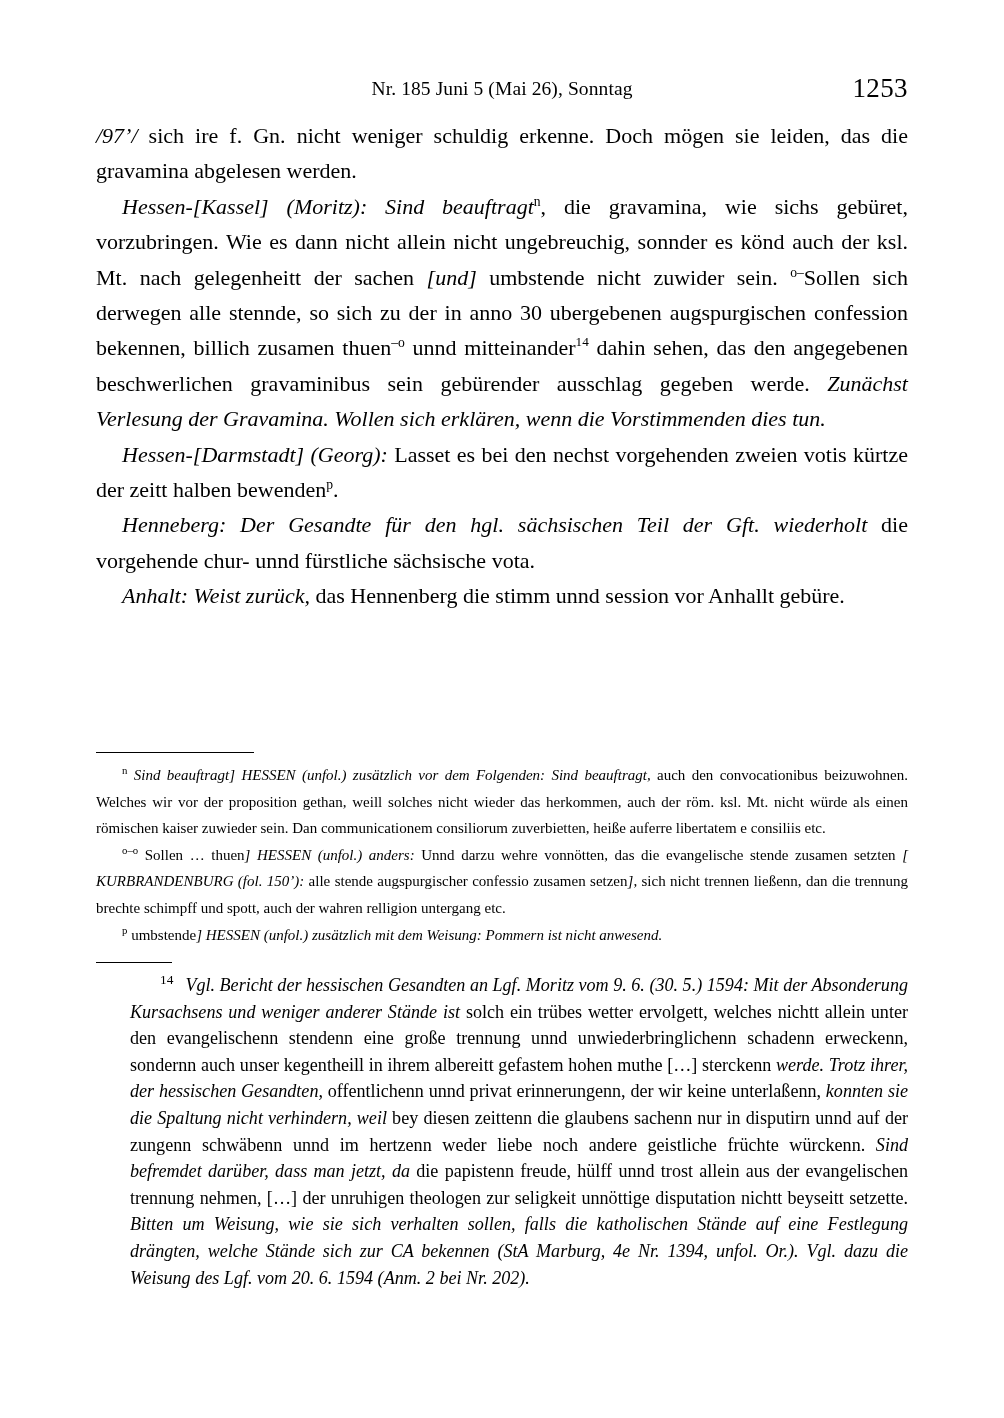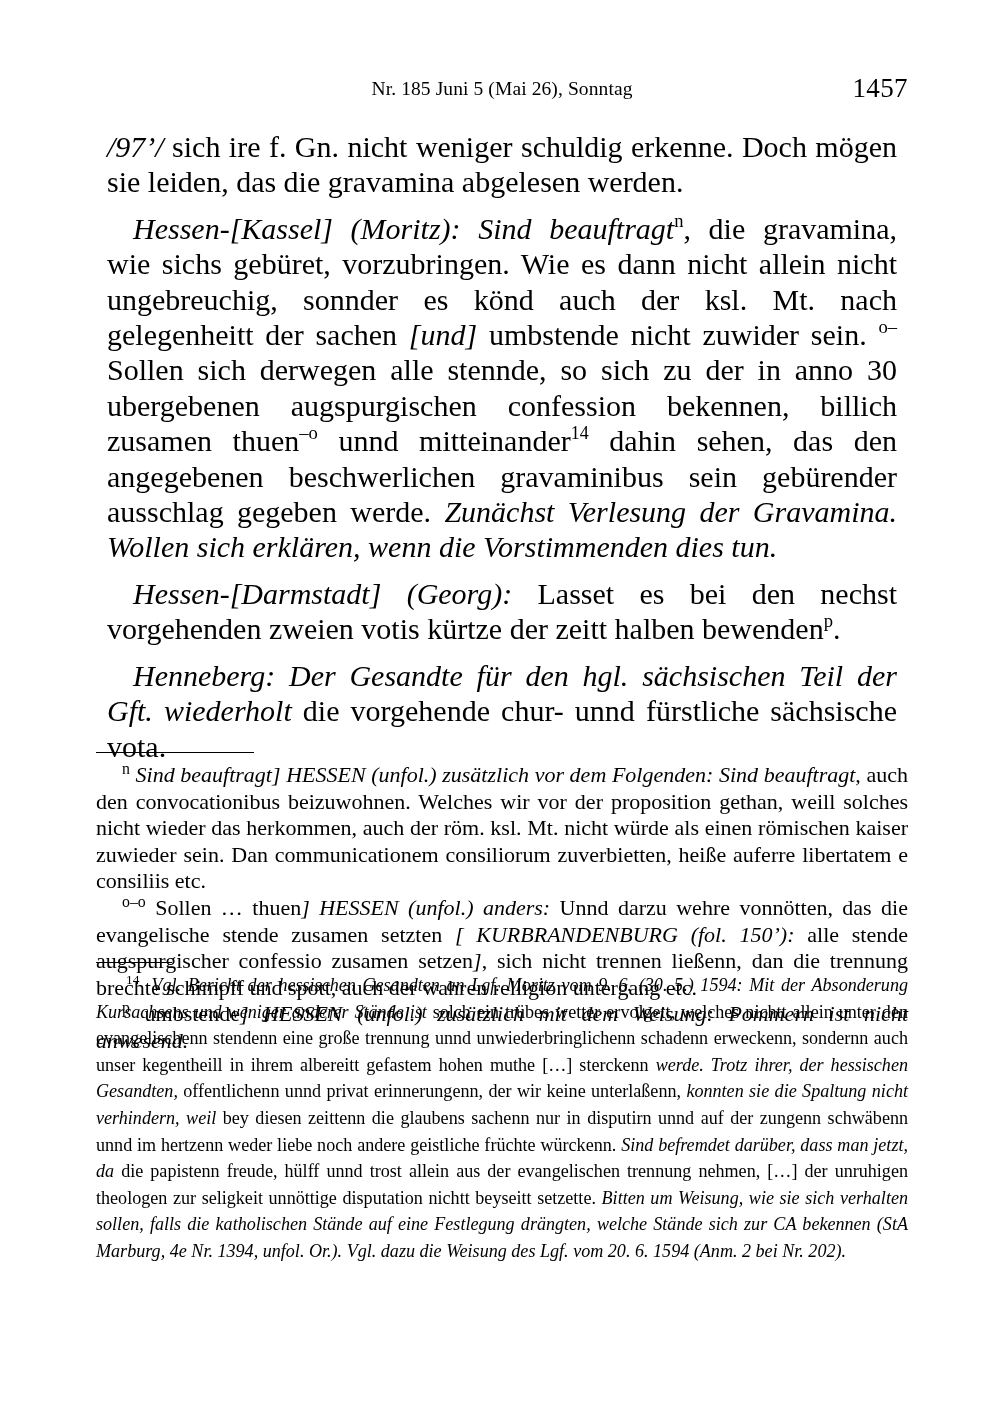--- a/index.html
+++ b/index.html
@@ -49,22 +49,22 @@
   }
 
   
   .body-block {
     position: absolute;
     top: 118px;
     left: 96px;
     width: 812px;
   }
   .body-block p {
-    margin: 11px;
-    font-size: 30px;
+    margin: 0;
+    font-size: 22px;
     line-height: 35.4px;
     text-align: justify;
     text-justify: inter-word;
     hyphens: manual;
   }
   .body-block p.indent {
     text-indent: 26px;
     font-family: Liberation Serif, serif;
   }
   .body-block p.last-line-left {
@@ -100,21 +100,21 @@
     width: 812px;
   }
   .rule-short-a {
     width: 158px;
     height: 0;
     border-top: 1.1px solid #000;
     margin: 0 0 9px 0;
   }
   .apparatus p {
     margin: 0;
-    font-size: 22px;
+    font-size: 15px;
     line-height: 26.6px;
     text-align: justify;
     text-justify: inter-word;
   }
   .apparatus p.ind {
     text-indent: 26px;
   }
   .apparatus p.last-line-left {
     text-align-last: left;
   }
@@ -143,52 +143,54 @@
     font-size: 18.1px;
     line-height: 26.6px;
     text-align: justify;
     text-justify: inter-word;
   }
   .footnotes p.ind {
     text-indent: 30px;
   }
   .footnotes p.last-line-left {
     text-align-last: left;
+    margin-left: 34px;
   }
   .fn-label {
     font-size: 0.74em;
     vertical-align: 0.5em;
     line-height: 0;
     font-style: normal;
   }
   .fn-gap { display: inline-block; width: 12px; }
 </style>
 </head>
 <body>
 
 <div class="page">
 
   <div class="running-head">
     <div class="rh-title">Nr. 185 Juni 5 (Mai 26), Sonntag</div>
-    <div class="rh-folio">1457</div>
+    <div class="rh-folio">1253</div>
   </div>
 
   <div class="body-block">
 
     <p><i>/97’/</i><span> sich ire f. Gn. nicht weniger schuldig erkenne. Doch mögen sie leiden, das die gravamina abgelesen werden.</span></p>
 
     <p class="indent"><i>Hessen-[Kassel] (Moritz): Sind beauftragt</i><sup class="marker">n</sup><span>, die gravamina, wie sichs gebüret, vorzubringen. Wie es dann nicht allein nicht ungebreuchig, sonnder es könd auch der ksl. Mt. nach gelegenheitt der sachen </span><i>[und]</i><span> umbstende nicht zuwider sein. </span><sup class="marker-pre">o–</sup><span>Sollen sich derwegen alle stennde, so sich zu der in anno 30 ubergebenen augspurgischen confession bekennen, billich zusamen thuen</span><sup class="marker">–o</sup><span> unnd mitteinander</span><sup class="fn-num">14</sup><span> dahin sehen, das den angegebenen beschwerlichen gravaminibus sein gebürender ausschlag gegeben werde. </span><i>Zunächst Verlesung der Gravamina. Wollen sich erklären, wenn die Vorstimmenden dies tun.</i></p>
 
 
     <p class="indent last-line-left"><i>Hessen-[Darmstadt] (Georg):</i><span> Lasset es bei den nechst vorgehenden zweien votis kürtze der zeitt halben bewenden</span><sup class="marker">p</sup><span>.</span></p>
 
 
 
     <p class="indent last-line-left"><i>Henneberg: Der Gesandte für den hgl. sächsischen Teil der Gft. wiederholt</i><span> die vorgehende chur- unnd fürstliche sächsische vota.</span></p>
 
+    <p class="indent last-line-left"><i>Anhalt: Weist zurück,</i><span> das Hennenberg die stimm unnd session vor Anhallt gebüre.</span></p>
 
   </div>
 
   <div class="apparatus">
     <div class="rule-short-a"></div>
 
     <p class="ind"><sup class="ap-letter">n</sup> <i>Sind beauftragt] HESSEN (unfol.) zusätzlich vor dem Folgenden: Sind beauftragt,</i><span> auch den convocationibus beizuwohnen. Welches wir vor der proposition gethan, weill solches nicht wieder das herkommen, auch der röm. ksl. Mt. nicht würde als einen römischen kaiser zuwieder sein. Dan communicationem consiliorum zuverbietten, heiße auferre libertatem e consiliis etc.</span></p>
 
     <p class="ind last-line-left"><sup class="ap-letter">o–o</sup> <span>Sollen … thuen</span><i>] HESSEN (unfol.) anders:</i><span> Unnd darzu wehre vonnötten, das die evangelische stende zusamen setzten </span><i>[ KURBRANDENBURG (fol. 150’):</i><span> alle stende augspurgischer confessio zusamen setzen</span><i>]</i><span>, sich nicht trennen ließenn, dan die trennung brechte schimpff und spott, auch der wahren relligion untergang etc.</span></p>
 

